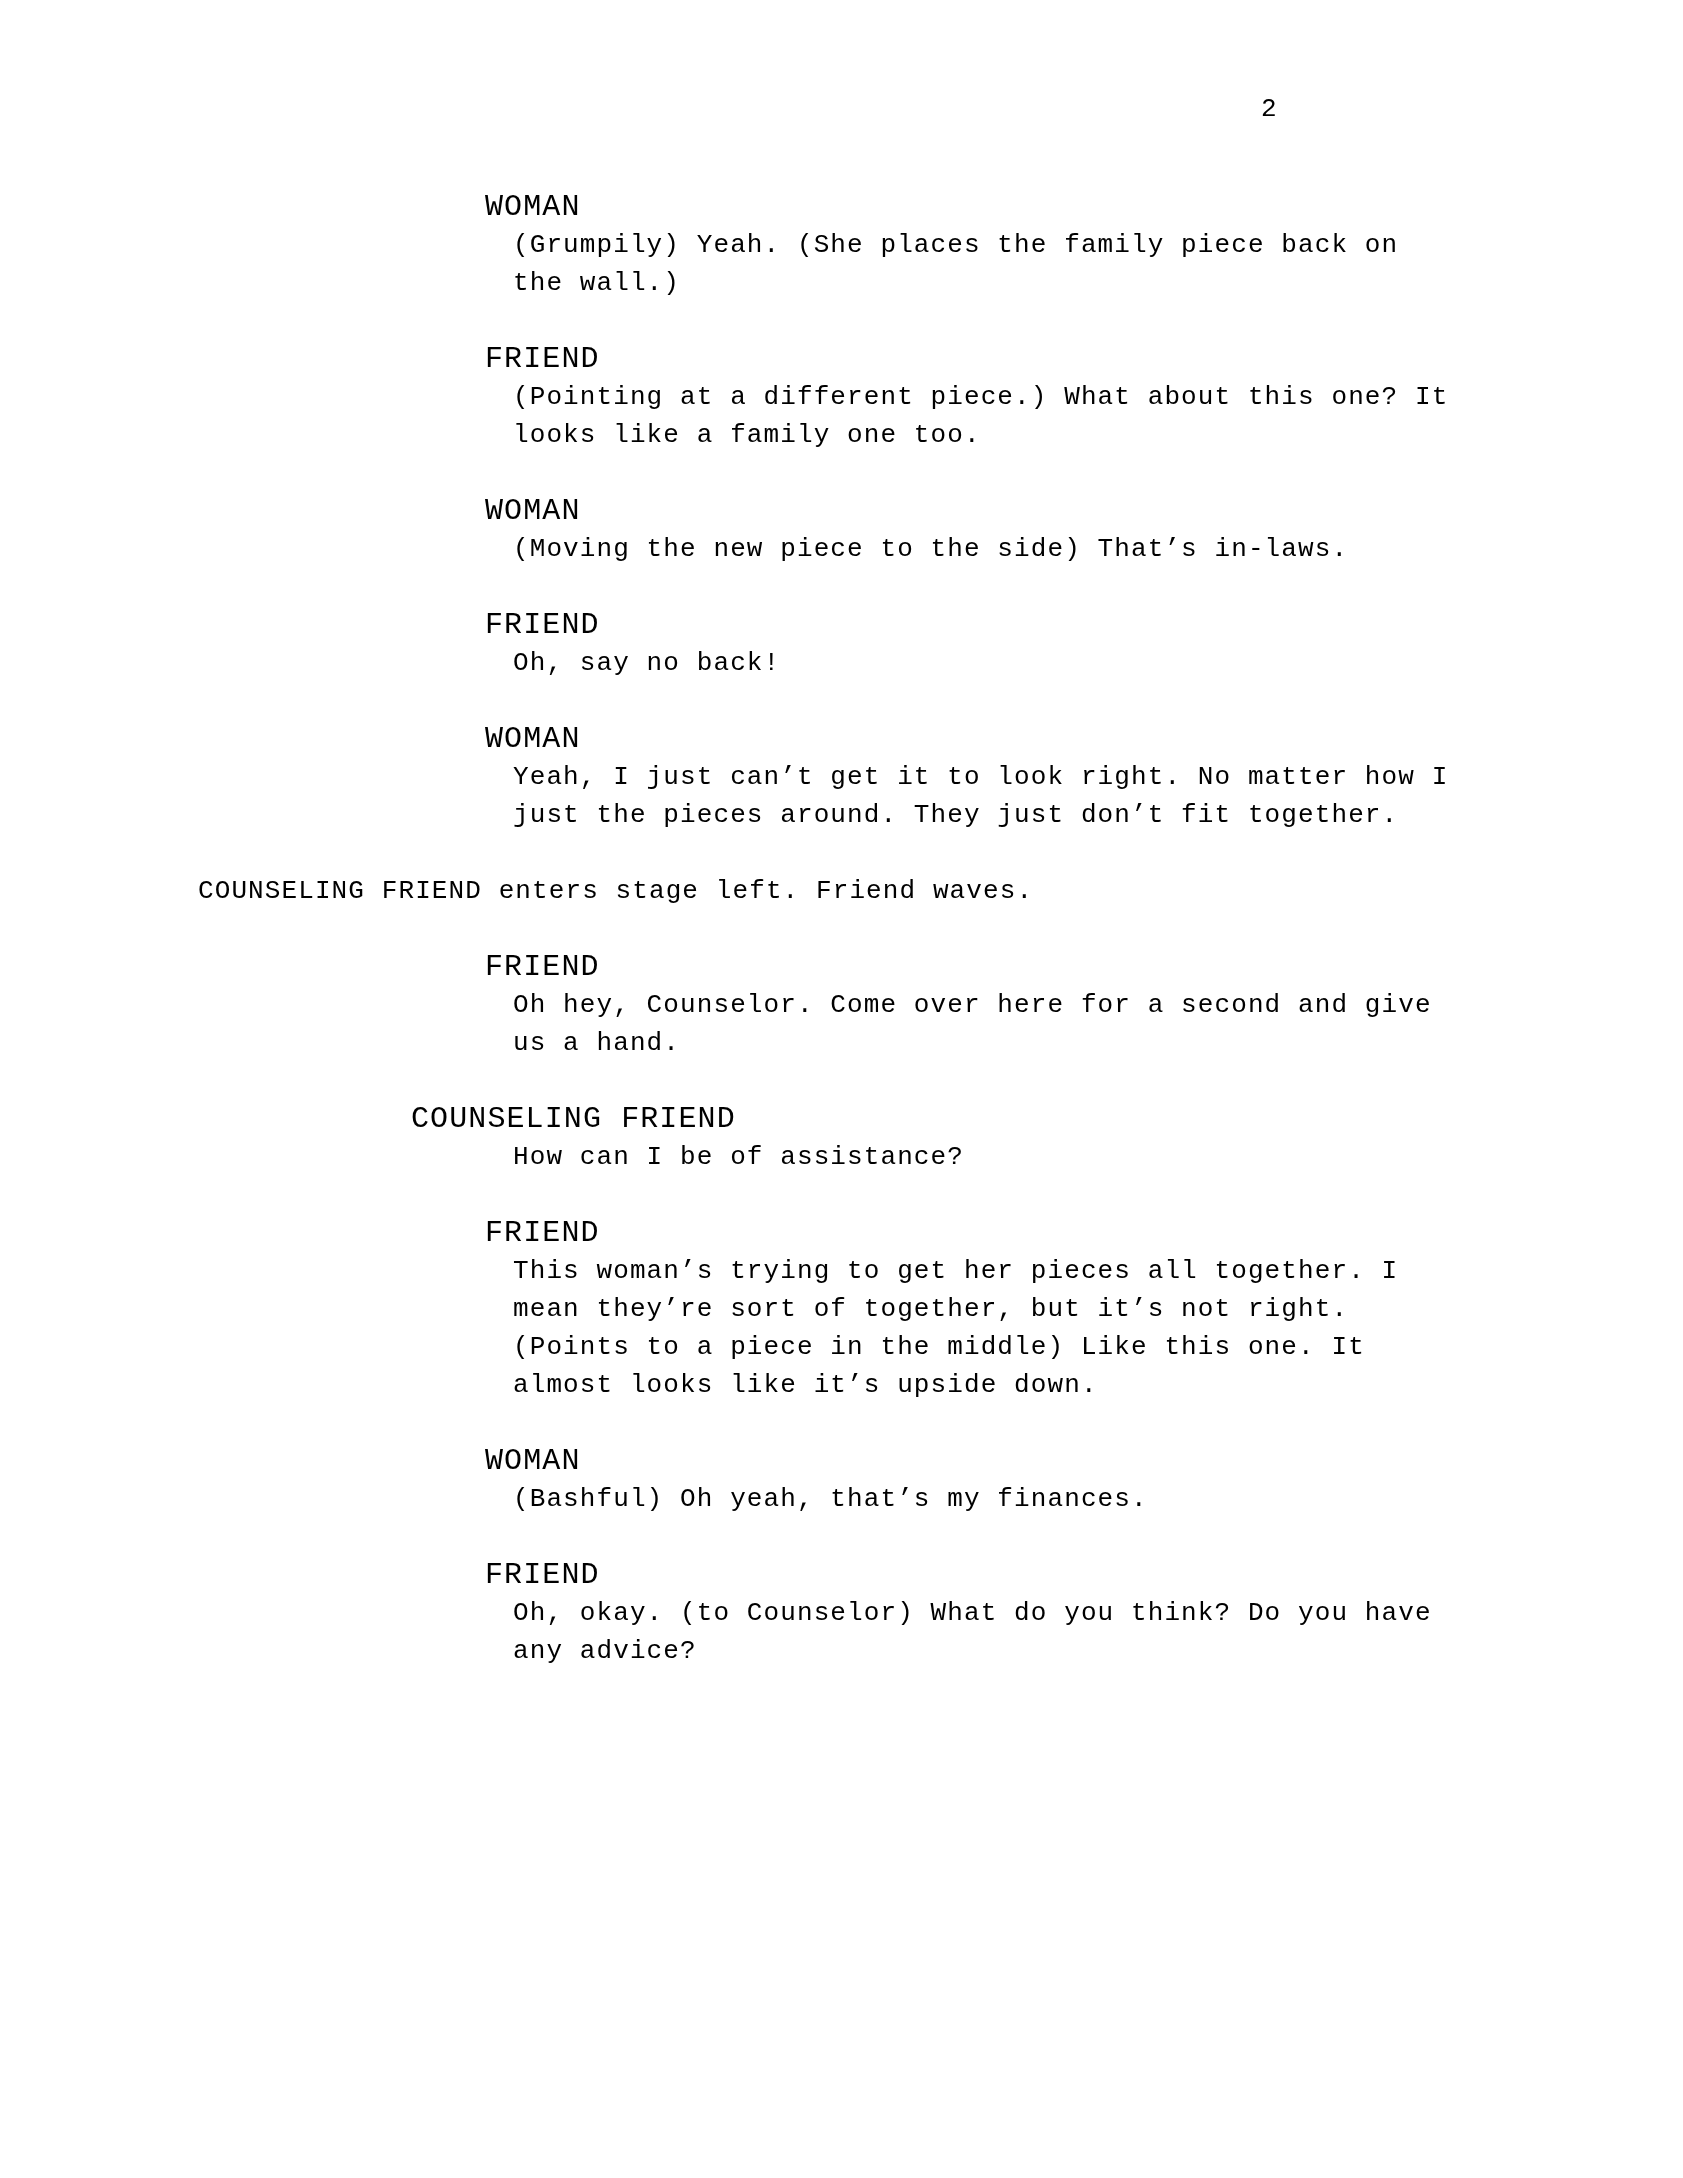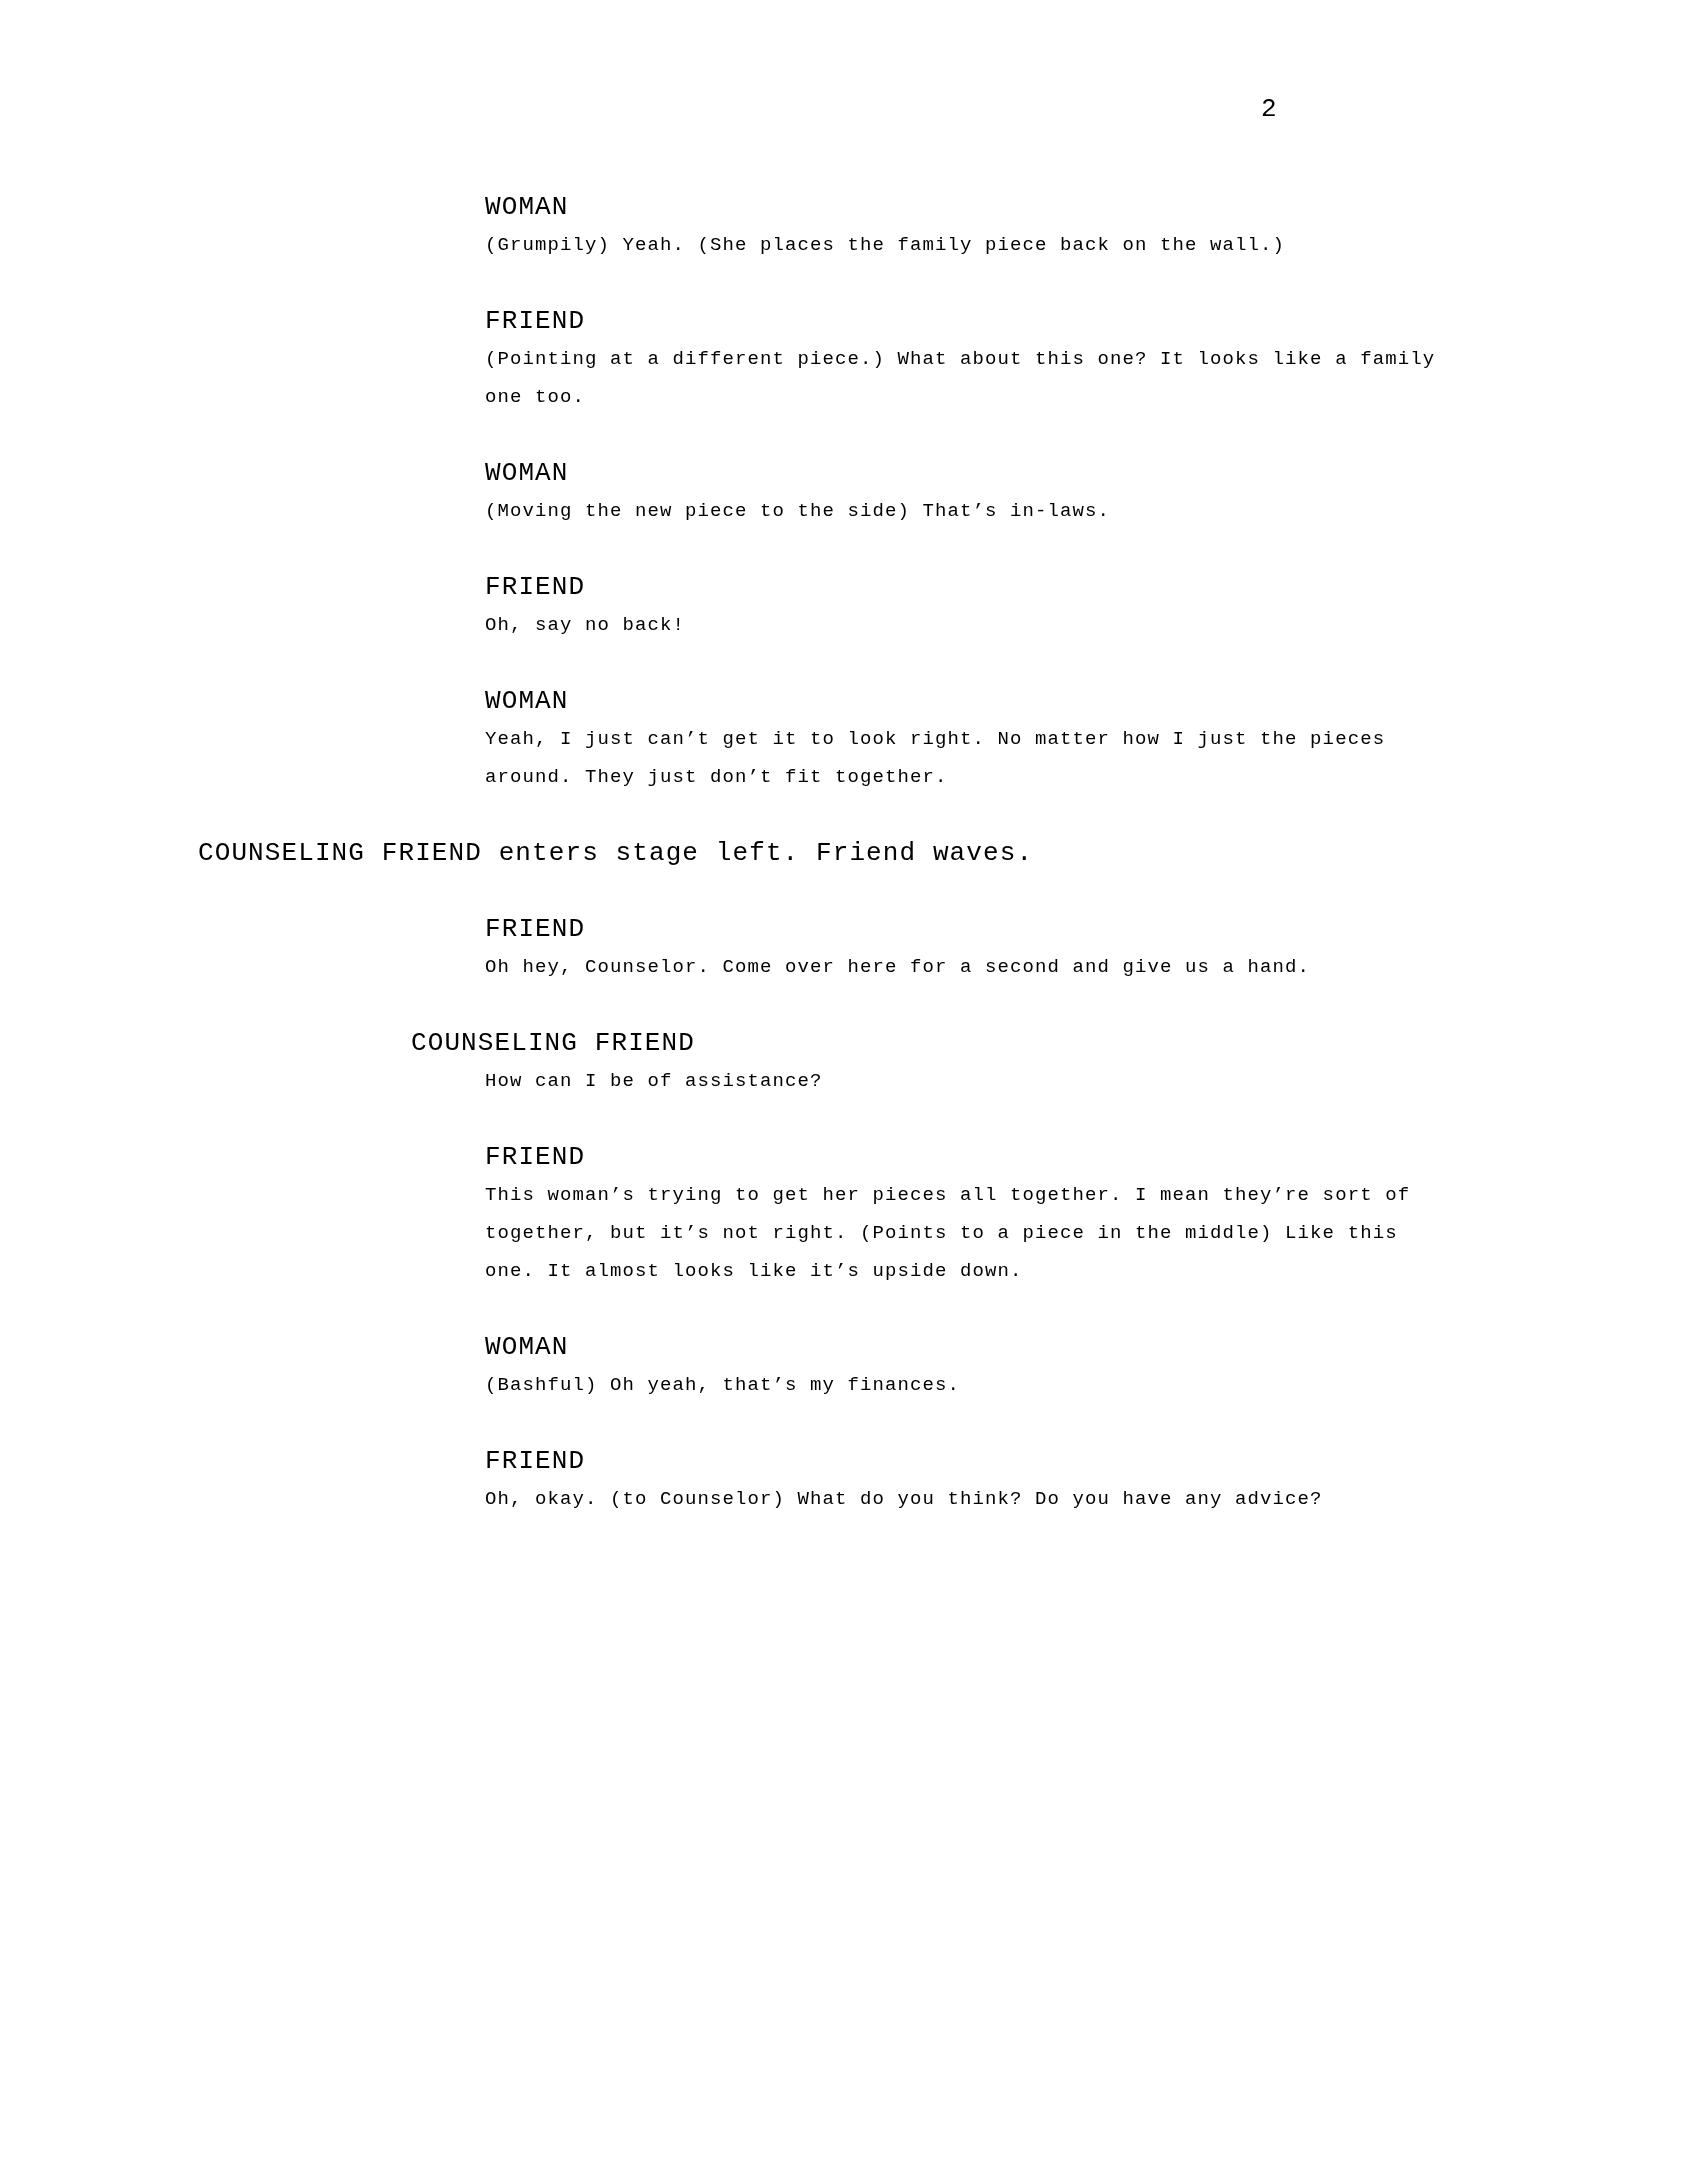--- a/index.html
+++ b/index.html
@@ -33,32 +33,33 @@
   .script-body {
     position: absolute;
     top: 188px;
     left: 0;
     width: 1683px;
   }
   .block {
     margin: 0;
   }
   .cue {
-    font-size: 26px;
+    font-size: 30px;
     line-height: 38px;
     letter-spacing: 1.1px;
     white-space: pre;
   }
   .dialogue {
-    font-size: 19px;
+    font-size: 26px;
     line-height: 38px;
     letter-spacing: 1.1px;
     white-space: pre-wrap;
     padding-left: 485px;
     padding-right: 228px;
+    margin-left: 28px;
   }
   .action {
     font-size: 26px;
     line-height: 38px;
     letter-spacing: 1.1px;
     white-space: pre-wrap;
     padding-left: 198px;
   }
   .spacer-sm { height: 38px; }
 </style>

